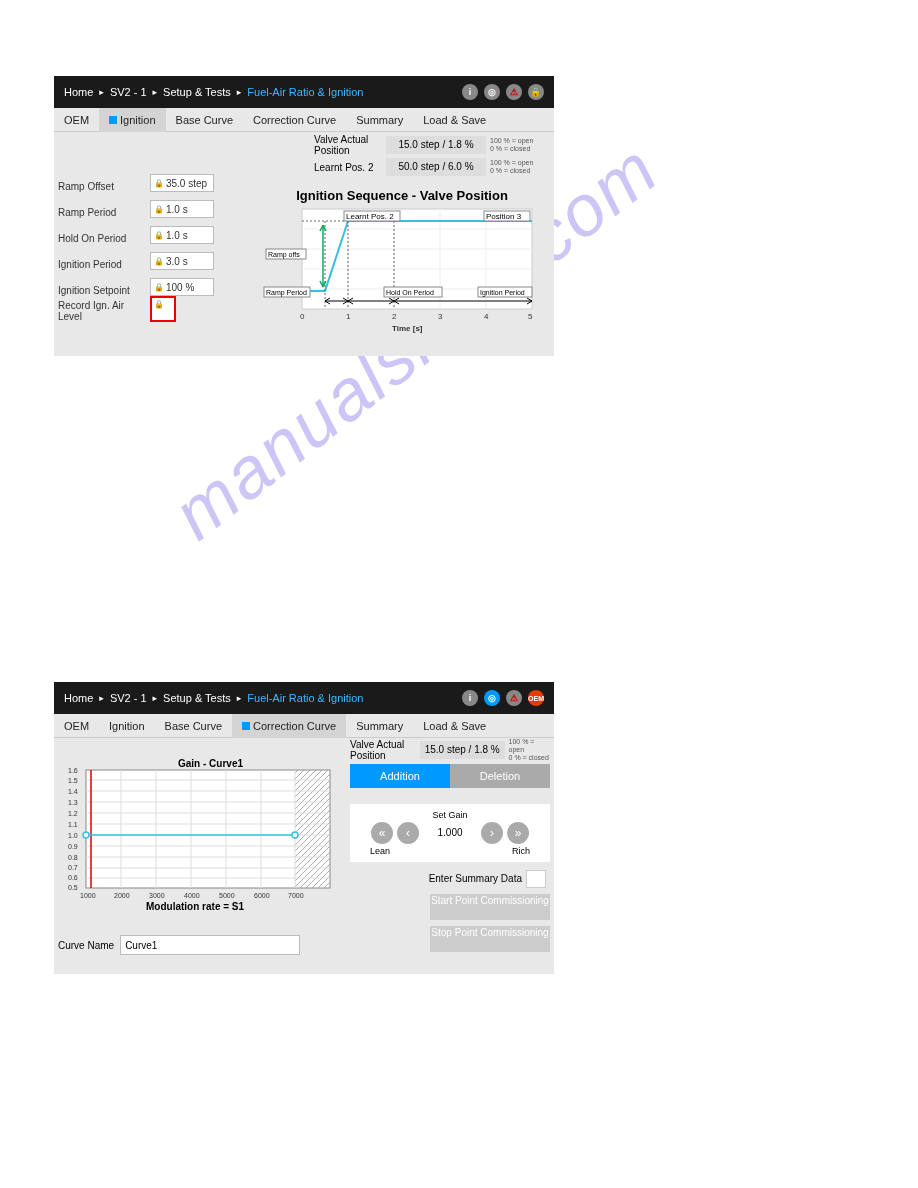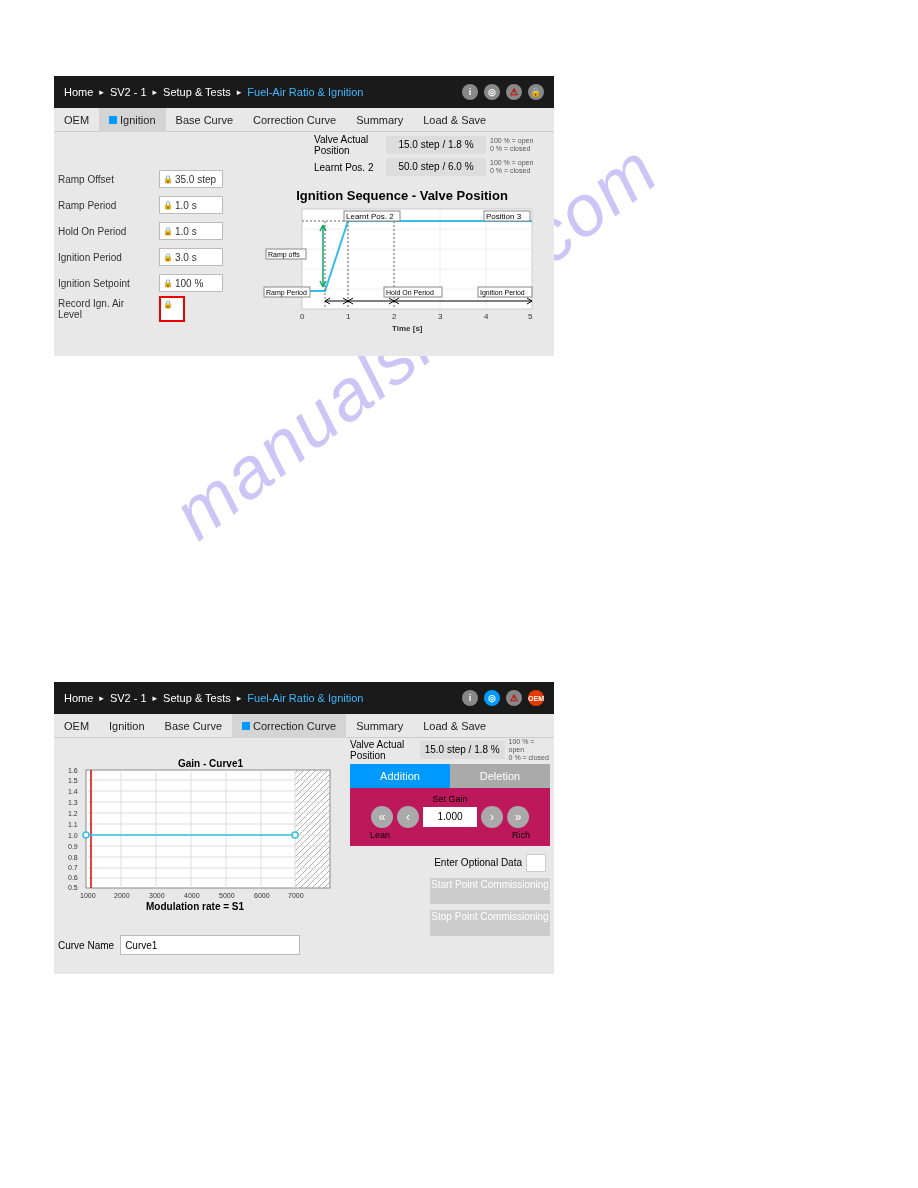--- a/index.html
+++ b/index.html
@@ -18,21 +18,21 @@
   .ic.cam.on { background: #0099ff; color: #fff; }
   .ic.warn { background: #888; color: #c00; }
   .ic.lock { background: #888; color: #fff; }
   .ic.oem { background: #e63900; color: #fff; font-size: 7px; }
   .tabbar { background: #e8e8e8; height: 24px; display: flex; align-items: center; border-bottom: 1px solid #ccc; font-size: 11px; }
   .tab { padding: 0 10px; height: 24px; line-height: 24px; color: #222; }
   .tab.on { background: #d4d4d4; }
   .tab .sq { display: inline-block; width: 8px; height: 8px; background: #0099ff; margin-right: 3px; }
   .body1 { position: relative; padding: 8px; height: 230px; }
   .params { position: absolute; top: 34px; left: 4px; width: 200px; font-size: 10px; }
-  .prow { display: flex; align-items: center; height: 26px; gap: 9px; }
+  .prow { display: flex; align-items: flex-end; height: 26px; }
   .plabel { width: 92px; color: #333; }
   .pval { width: 64px; height: 18px; background: #fff; border: 1px solid #bbb; display: flex; align-items: center; padding-left: 3px; color: #333; font-size: 10px; }
   .pval .lk { color: #c00; margin-right: 2px; font-size: 8px; }
   .recbox { width: 26px; height: 26px; border: 2px solid #e00; background: #fff; display: flex; align-items: flex-start; justify-content: flex-start; padding:2px;}
   .recbox .lk { color: #c00; font-size: 8px; }
   .topvals { position: absolute; top: 2px; left: 260px; font-size: 10px; }
   .tvrow { display: flex; align-items: center; height: 22px; }
   .tvlabel { width: 68px; }
   .tvval { width: 100px; height: 18px; background: #ddd; text-align: center; line-height: 18px; margin: 16px 4px; font-size: 10px; }
   .tvside { font-size: 7px; color: #555; width: 54px; line-height: 8px; }
@@ -41,21 +41,21 @@
   .body2 { position: relative; padding: 6px; height: 242px; }
   .chart2 { position: absolute; top: 20px; left: 4px; width: 280px; height: 155px; }
   .curvename { position: absolute; top: 197px; left: 4px; font-size: 10px; display: flex; align-items: center; }
   .curvename input { width: 180px; height: 20px; border: 1px solid #bbb; padding-left: 4px; font-size: 10px; margin-left: 6px; }
   .rpanel { position: absolute; top: 0px; left: 296px; width: 200px; }
   .tvrow2 { display: flex; align-items: center; font-size: 10px; height: 24px; }
   .modebtns { display: flex; height: 24px; margin-top: 2px; }
   .modebtn { flex: 1; text-align: center; line-height: 24px; font-size: 11px; color: #fff; }
   .modebtn.add { background: #0099ff; }
   .modebtn.del { background: #aaa; }
-  .gainrow { background: #be185d; margin-top: 0; padding: 6px 4px; text-align: center; font-size: 9px; display: flex; flex-direction: column; align-items:center;}
+  .gainrow { background: #ffffff; margin-top: 16px; padding: 6px 4px; text-align: center; font-size: 9px; display: flex; flex-direction: column; align-items:center;}
   .gainctl { display: flex; align-items: center; justify-content: center; gap: 4px; margin-top: 2px;}
   .rbtn { width: 22px; height: 22px; border-radius: 50%; background: #aaa; color: #fff; display: flex; align-items: center; justify-content: center; font-size: 12px; }
   .gainval { width: 54px; height: 20px; background: #fff; text-align: center; line-height: 20px; font-size: 10px; }
   .leanrich { display: flex; justify-content: space-between; width: 160px; font-size: 9px; margin-top: 2px; }
   .optrow { text-align: right; font-size: 10px; margin-top: 8px; padding-right: 4px;}
   .optbox { display: inline-block; width: 20px; height: 18px; background: #fff; border: 1px solid #ccc; vertical-align: middle; margin-left: 4px;}
   .actbtn { width: 120px; height: 26px; background: #ccc; color: #fff; font-size: 10px; text-align: center; padding-top:2px; line-height:10px; margin: 6px 0 0 auto; }
   .watermark { position: absolute; top: 300px; left: 120px; font-size: 72px; color: rgba(110,90,230,0.35); transform: rotate(-38deg); transform-origin: center; pointer-events: none; font-style: italic; letter-spacing: 2px;}
 </style>
 </head>
@@ -304,18 +304,18 @@
           <div class="rbtn">‹</div>
           <div class="gainval">1.000</div>
           <div class="rbtn">›</div>
           <div class="rbtn">»</div>
         </div>
         <div class="leanrich">
             <span>Lean</span>
             <span>Rich</span>
           </div>
       </div>
-      <div class="optrow"><span>Enter Optional Data</span><span class="optbox"></span></div>
+      <div class="optrow"><span>Enter Summary Data</span><span class="optbox"></span></div>
       <div class="actbtn">Start Point Commissioning</div>
       <div class="actbtn">Stop Point Commissioning</div>
     </div>
   </div>
 </div>
 
 </body></html>

